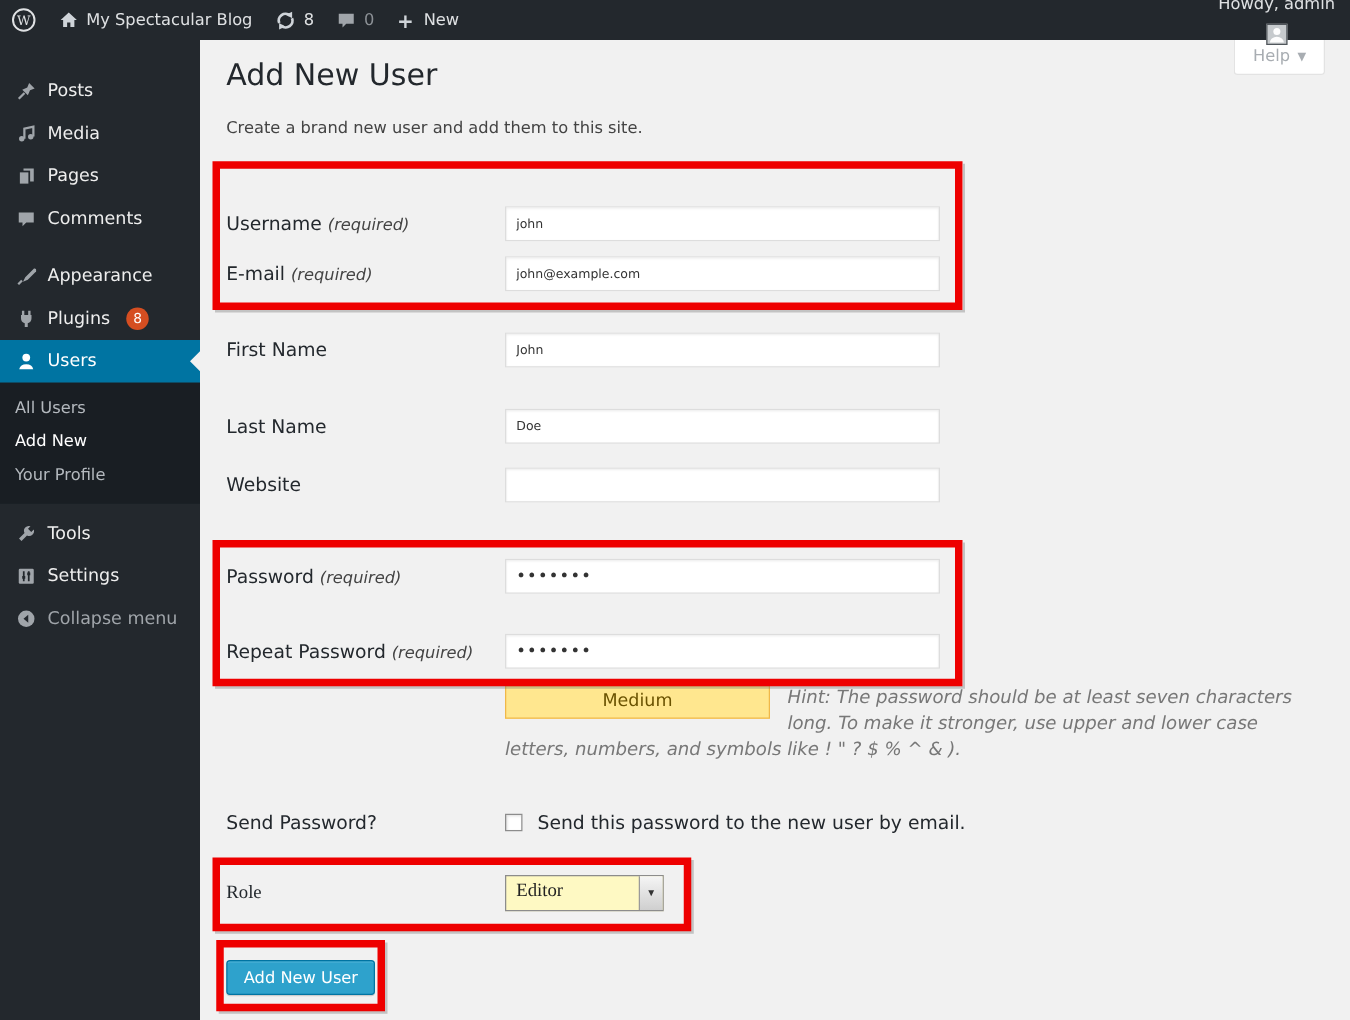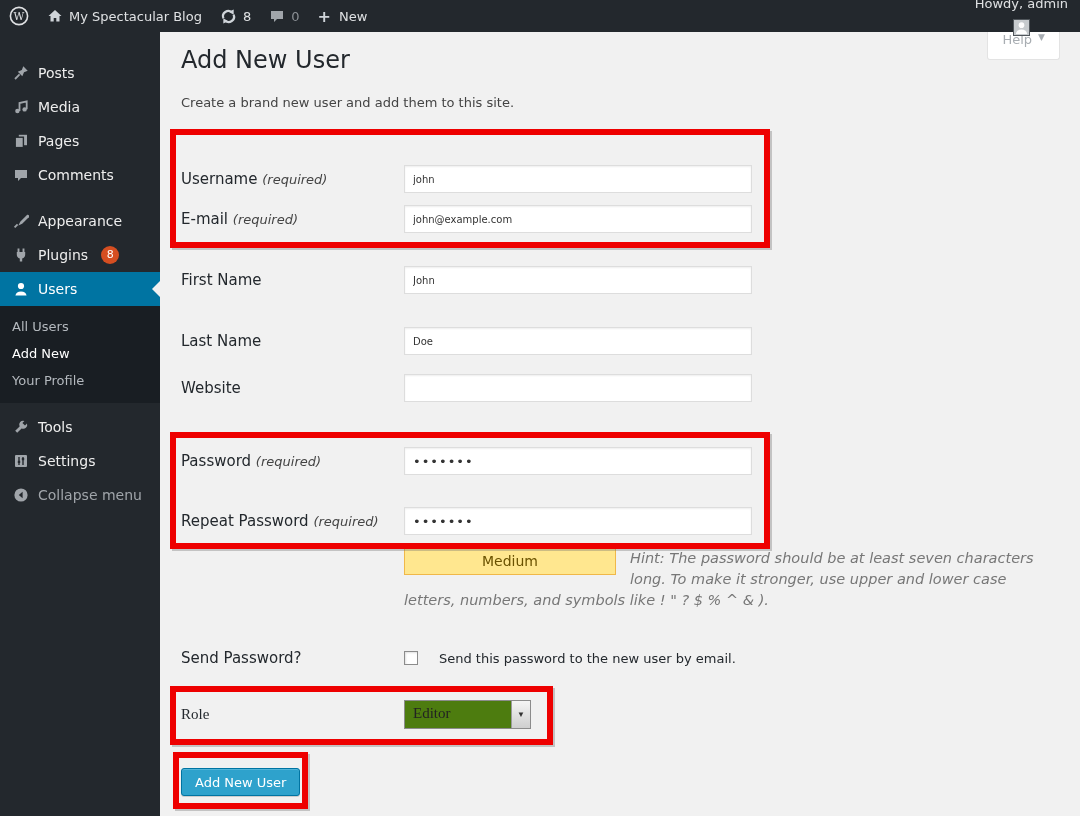--- a/index.html
+++ b/index.html
@@ -51,21 +51,21 @@
     height:27px; line-height:27px; padding-left:12px; font-size:13px;
     color:#b4b9be; cursor:pointer; white-space:nowrap;
   }
   .submenu-item.current { color:#fff; }
 
   
   .help-tab {
     position:absolute; right:20px; top:32px; height:28px; z-index:25;
     background:#ffffff; border:1px solid #e3e3e3; border-top:none;
     border-radius:0 0 3px 3px; color:#a8adb2; font-size:13px;
-    display:flex; gap:6px; padding:0 14px; cursor:pointer;
+    display:flex; align-items:center; gap:6px; padding:0 14px; cursor:pointer;
   }
   .help-caret { font-size:9px; color:#a8adb2; }
 
   
   .main { position:absolute; left:160px; top:32px; width:920px; height:784px; }
   .page-title { position:absolute; left:21px; top:14px; font-size:24px; font-weight:400; color:#23282d; }
   .page-subtitle { position:absolute; left:21px; top:63px; font-size:13px; color:#444; }
 
   .frow { position:absolute; left:21px; height:28px; display:flex; align-items:center; width:860px; }
   .flabel { width:223px; font-size:15px; color:#23282d; flex:none; }
@@ -86,24 +86,24 @@
     float:left; width:212px; height:27px; line-height:25px; margin-right:14px;
     background:#ffe78f; border:1px solid #f0b849; color:#6a5200;
     text-align:center; font-size:14px;
   }
   .pw-hint { font-style:italic; font-size:14.5px; line-height:21px; color:#777; }
 
   .checkbox {
     width:14px; height:14px; background:#fff; border:1px solid #8c8c8c;
     box-shadow:inset 1px 1px 2px rgba(0,0,0,.12); flex:none; cursor:pointer;
   }
-  .cb-label { margin-left:21px; font-size:13px; color:#23282d; }
+  .cb-label { margin-left:12px; font-size:15px; color:#23282d; }
 
   .role-select {
-    display:flex; width:127px; height:29px; background:#4d7c0f;
+    display:flex; width:127px; height:29px; background:#fef9c3;
     border:1px solid #8c8c8c; cursor:pointer; align-items:stretch;
   }
   .role-text { flex:1; font-size:15px; color:#222; padding:4px 8px; }
   .role-btn {
     width:19px; background:linear-gradient(#f5f5f5,#cfcfcf);
     border-left:1px solid #9a9a9a; display:flex; align-items:center; justify-content:center;
     font-size:8px; color:#333;
   }
 
   .submit-btn {

